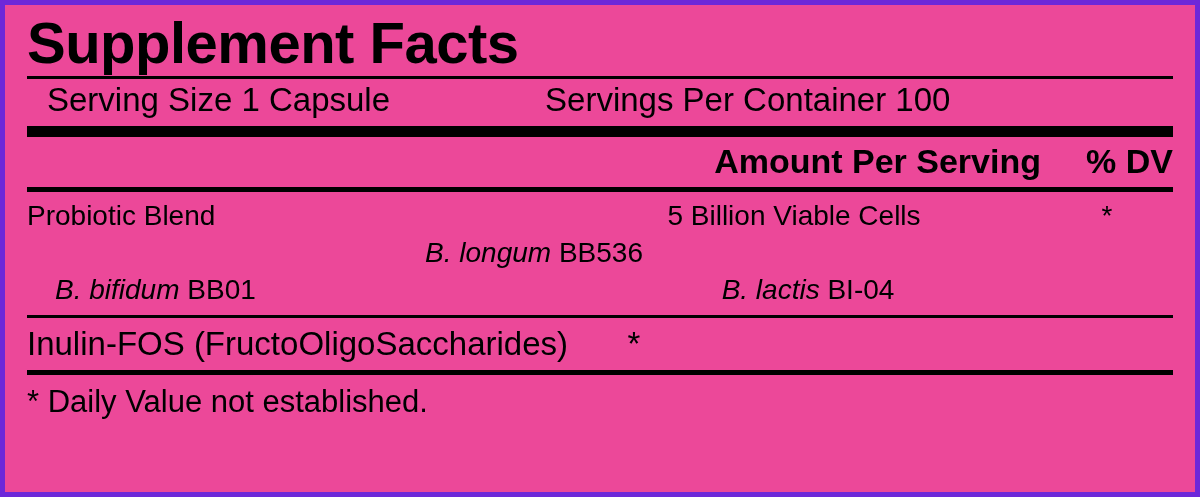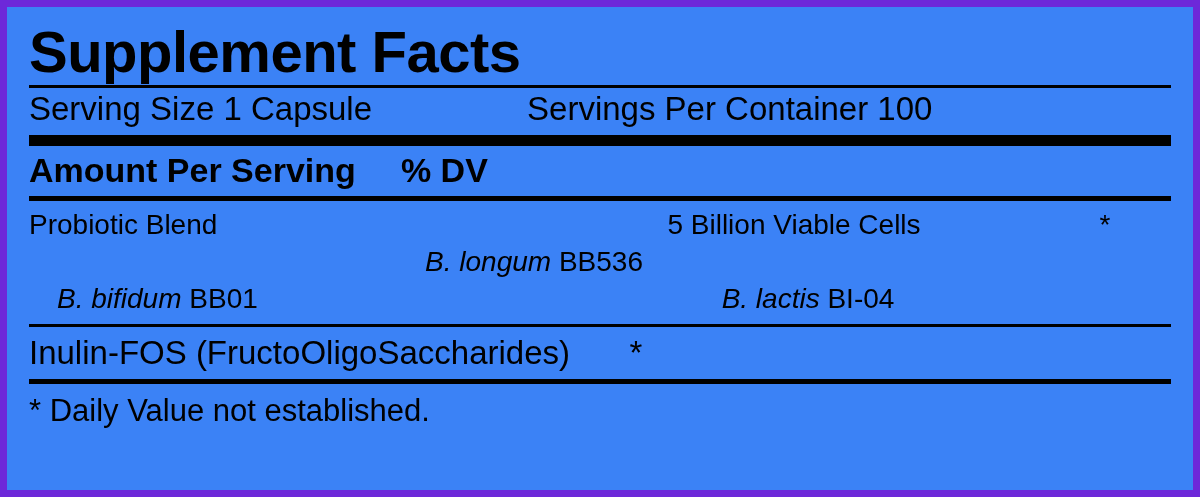--- a/index.html
+++ b/index.html
@@ -12,43 +12,44 @@
     height: 497px;
     font-family: "Liberation Sans", sans-serif;
     color: #000000;
     overflow: hidden;
   }
   .panel {
     position: relative;
     box-sizing: border-box;
     width: 1200px;
     height: 497px;
-    border: 7px solid #6d28d9;
-    padding: 7px 22px;
-    background: #3b82f6;
+    border: 5px solid #6d28d9;
+    padding: 0 22px;
+    background: #ec4899;
   }
 
   .title {
     font-size: 58px;
     font-weight: bold;
     letter-spacing: -0.5px;
     line-height: 1.05;
     padding-top: 8px;
     padding-bottom: 2px;
   }
 
   .serving-row {
     display: flex;
     align-items: baseline;
     font-size: 33px;
     line-height: 1.25;
     padding-bottom: 4px;
   }
   .serving-size {
     flex: 0 0 auto;
+    margin-left: 20px;
   }
   .servings-per {
     margin-left: 155px;
     flex: 0 0 auto;
   }
 
   .rule-thick {
     border-top: 11px solid #000000;
     margin: 2px 0 0 0;
   }
@@ -57,20 +58,21 @@
     margin: 0;
   }
   .rule-thin {
     border-top: 3px solid #000000;
     margin: 0;
   }
 
   .amount-row {
     display: flex;
     align-items: baseline;
+    justify-content: flex-end;
     font-size: 34px;
     font-weight: bold;
     padding: 5px 0 6px 0;
   }
   .amount-label {
     text-align: right;
   }
   .dv-label {
     width: 132px;
     text-align: right;

